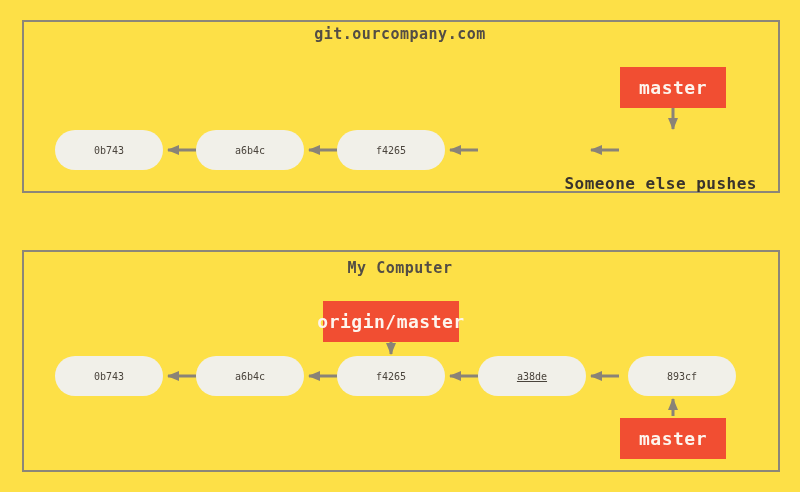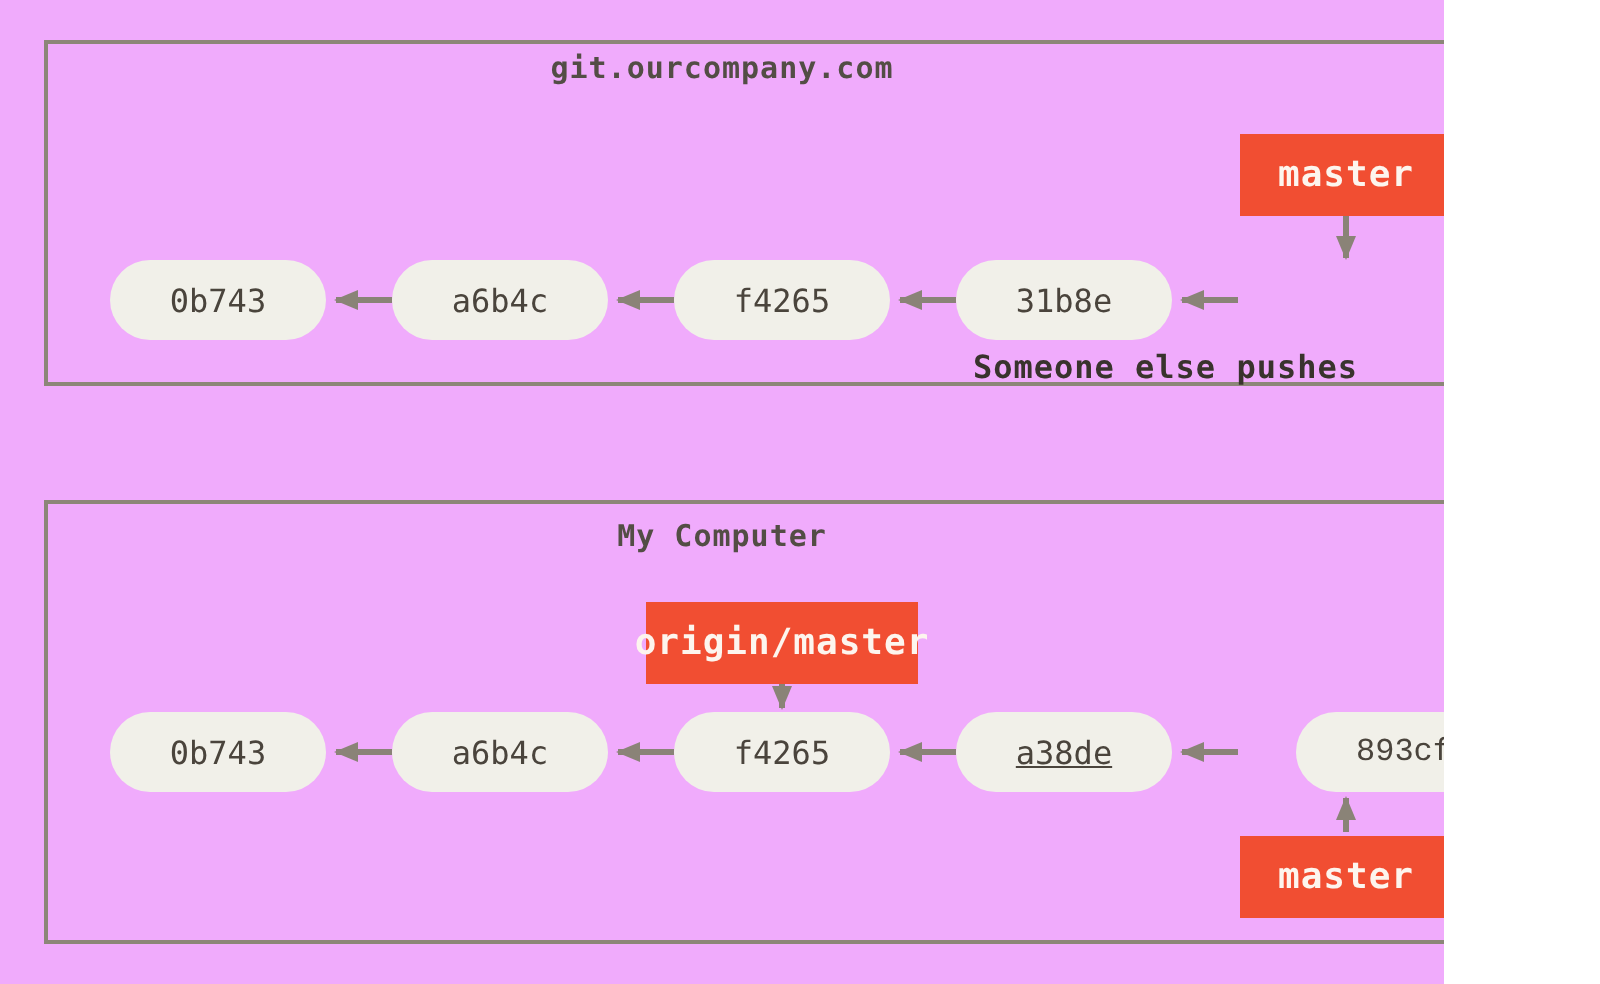--- a/index.html
+++ b/index.html
@@ -1,36 +1,36 @@
 <!DOCTYPE html>
 <html><head>
 <meta charset="utf-8">
 <style>
   html,body{margin:0;padding:0;background:#ffffff;}
   #stage{
-    position:relative;width:722px;height:492px;background:#f0abfc;
+    position:relative;width:800px;height:492px;background:#fde047;
     font-family:"DejaVu Sans Mono","Liberation Mono",monospace;
     overflow:hidden;
   }
   .group-box{
     position:absolute;left:22px;width:758px;
     border:2px solid #8c8678;box-sizing:border-box;background:transparent;
   }
   #remote-box{top:20px;height:173px;}
   #local-box{top:250px;height:222px;}
   .group-title{
     position:absolute;left:0;width:100%;text-align:center;
     font-size:15px;font-weight:bold;color:#534d45;letter-spacing:0.5px;
   }
   #remote-title{top:25px;}
   #local-title{top:259px;}
   .commit-node{
     position:absolute;width:108px;height:40px;border-radius:20px;
     background:#f1f0e9;display:flex;align-items:center;justify-content:center;
-    font-size:16px;color:#4a443c;
+    font-size:10px;color:#4a443c;
   }
   .branch-label{
     position:absolute;height:41px;background:#f14e32;
     display:flex;align-items:center;justify-content:center;
     font-size:18px;font-weight:bold;color:#fdf5ee;letter-spacing:0.5px;
   }
   #master-remote{left:620px;top:67px;width:106px;}
   #origin-master-local{left:323px;top:290px;width:136px;margin-top:11px;}
   #master-local{left:620px;top:418px;width:106px;}
   .annotation{
@@ -70,28 +70,27 @@
     <line x1="619" y1="376" x2="591" y2="376" stroke="#8a8377" stroke-width="3" marker-end="url(#ah)"></line>
 
     <line x1="391" y1="333" x2="391" y2="354" stroke="#8a8377" stroke-width="3" marker-end="url(#ah)"></line>
 
     <line x1="673" y1="416" x2="673" y2="399" stroke="#8a8377" stroke-width="3" marker-end="url(#ah)"></line>
   </svg>
 
   <div class="commit-node" style="left:55px;top:130px;">0b743</div>
   <div class="commit-node" style="left:196px;top:130px;">a6b4c</div>
   <div class="commit-node" style="left:337px;top:130px;">f4265</div>
-  <div class="commit-node" style="left:478px;top:130px;">31b8e</div>
 
   <div class="branch-label" id="master-remote">master</div>
 
   <div class="annotation">Someone else pushes</div>
 
   <div class="commit-node" style="left:55px;top:356px;">0b743</div>
   <div class="commit-node" style="left:196px;top:356px;">a6b4c</div>
   <div class="commit-node" style="left:337px;top:356px;">f4265</div>
   <div class="commit-node" style="left:478px;top:356px;text-decoration:underline;">a38de</div>
-  <div class="commit-node" style="left:648px;top:356px;font-family:Liberation Mono, monospace;">893cf</div>
+  <div class="commit-node" style="left:628px;top:356px;">893cf</div>
 
   <div class="branch-label" id="origin-master-local">origin/master</div>
   <div class="branch-label" id="master-local">master</div>
 
 </div>
 
 </body></html>

